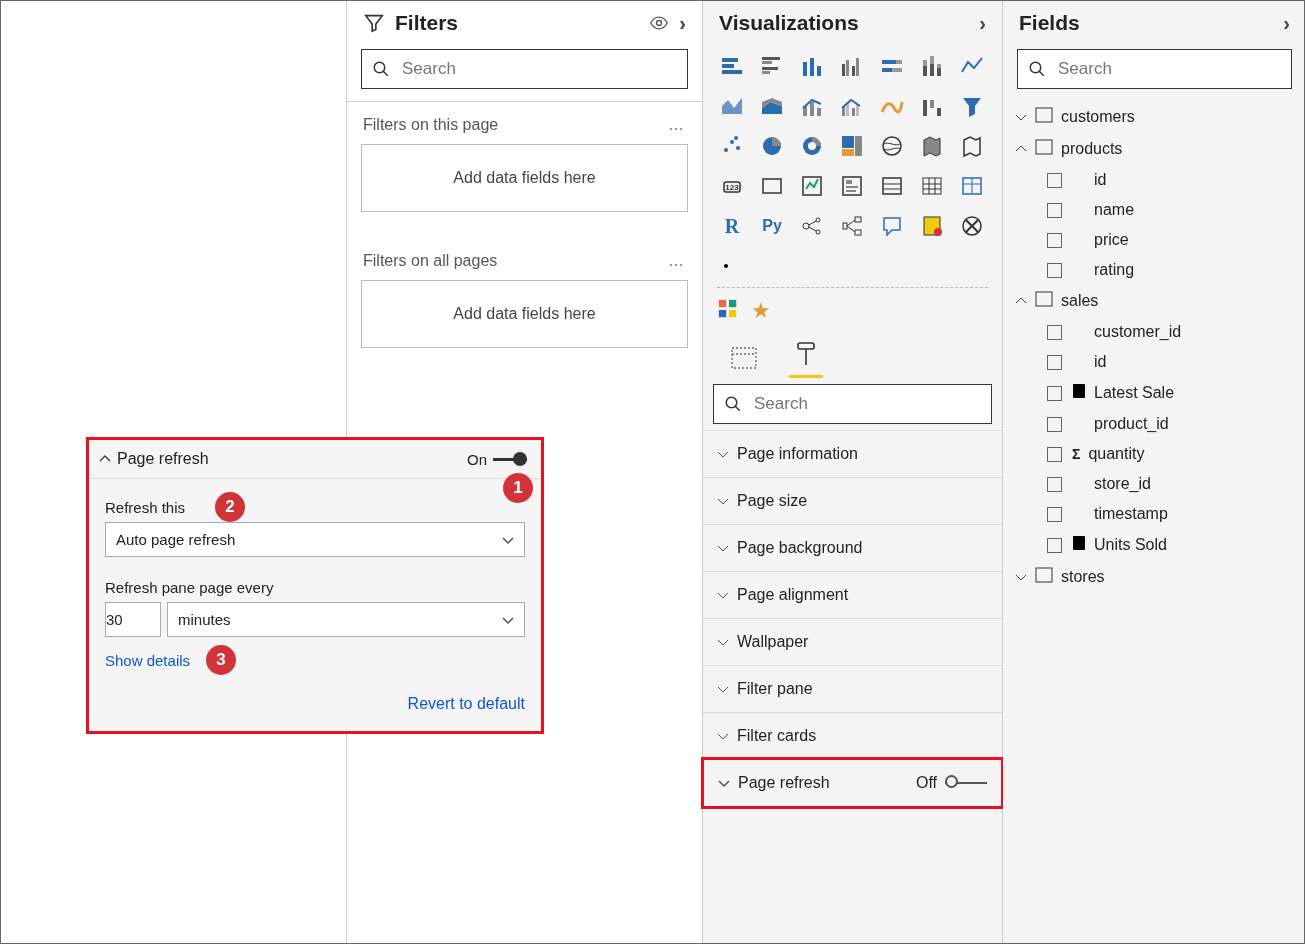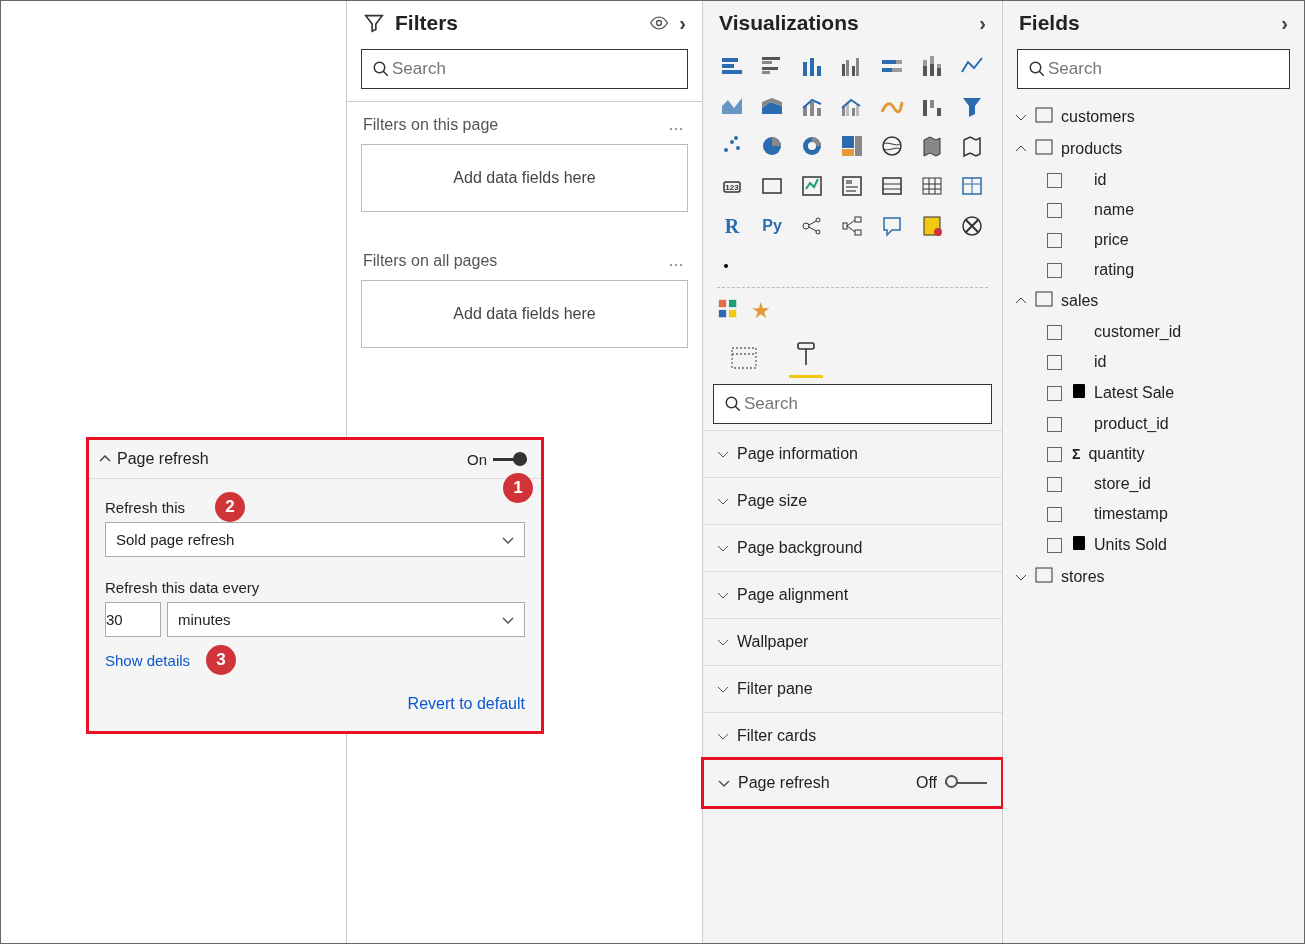--- a/index.html
+++ b/index.html
@@ -7,21 +7,21 @@
   .frame { width:1305px; height:944px; border:1px solid #666; position:relative; display:flex; overflow:hidden; background:#fff;}
   .canvas { flex: 0 0 345px; background:#fff; position:relative;}
   .filters-pane { flex: 0 0 357px; border-left:1px solid #ccc; border-right:1px solid #ccc; background:#fff; display:flex; flex-direction:column;}
   .viz-pane { flex:0 0 300px; border-right:1px solid #ccc; background:#f4f4f4; display:flex; flex-direction:column;}
   .fields-pane { flex:1; background:#f4f4f4; display:flex; flex-direction:column;}
   
   .pane-header { display:flex; align-items:center; gap:10px; padding:10px 16px 6px 16px; font-size:21px; font-weight:600;}
   .pane-header .spacer{flex:1;}
   .pane-header .chevron { font-size:20px; color:#444; cursor:pointer;}
   
-  .search-box { margin:8px 14px; border:1px solid #333; padding:8px 10px; display:flex; align-items:center; background:#fff;}
+  .search-box { margin:8px 14px; border:1px solid #333; padding:8px 10px; display:flex; align-items:center; gap:10px; background:#fff;}
   .search-box svg{flex-shrink:0;}
   .search-box input{border:none; outline:none; font-size:17px; flex:1; background:transparent;}
   
   .divider{height:1px; background:#ccc; margin-top:4px;}
   
   .filters-sect-h { display:flex; align-items:center; padding:14px 16px 10px 16px; color:#555; font-size:16px;}
   .filters-sect-h .spacer{flex:1;}
   .filters-sect-h .dots{letter-spacing:2px; color:#666; cursor:pointer;}
   .drop-target{ margin:0 14px 14px 14px; border:1px solid #bbb; padding:24px 0; text-align:center; color:#444; font-size:16px;}
   
@@ -100,26 +100,26 @@
             <span class="knob"></span>
           </span>
         </div>
         <div class="popup-body">
            <div class="callout" style="right:8px; top:-6px;">1</div>
            <div style="display:flex;align-items:center;">
              <div class="popup-lbl">Refresh this</div>
              <div class="callout" style="position:static; margin-left:30px;">2</div>
            </div>
            <div class="popup-select">
-             <span>Sold page refresh</span>
+             <span>Auto page refresh</span>
              <svg width="12" height="12" viewBox="0 0 12 12">
               <path d="M1 4 L6 9 L11 4" fill="none" stroke="#555" stroke-width="1.5"></path>
             </svg>
            </div>
-           <div class="popup-lbl" style="margin-top:22px;">Refresh this data every</div>
+           <div class="popup-lbl" style="margin-top:22px;">Refresh pane page every</div>
            <div class="popup-row">
              <div class="popup-num"><span>30</span></div>
              <div class="popup-select popup-unit">
                <span>minutes</span>
                <svg width="12" height="12" viewBox="0 0 12 12">
                 <path d="M1 4 L6 9 L11 4" fill="none" stroke="#555" stroke-width="1.5"></path>
               </svg>
              </div>
            </div>
            <div style="display:flex; align-items:center; gap:16px;">

